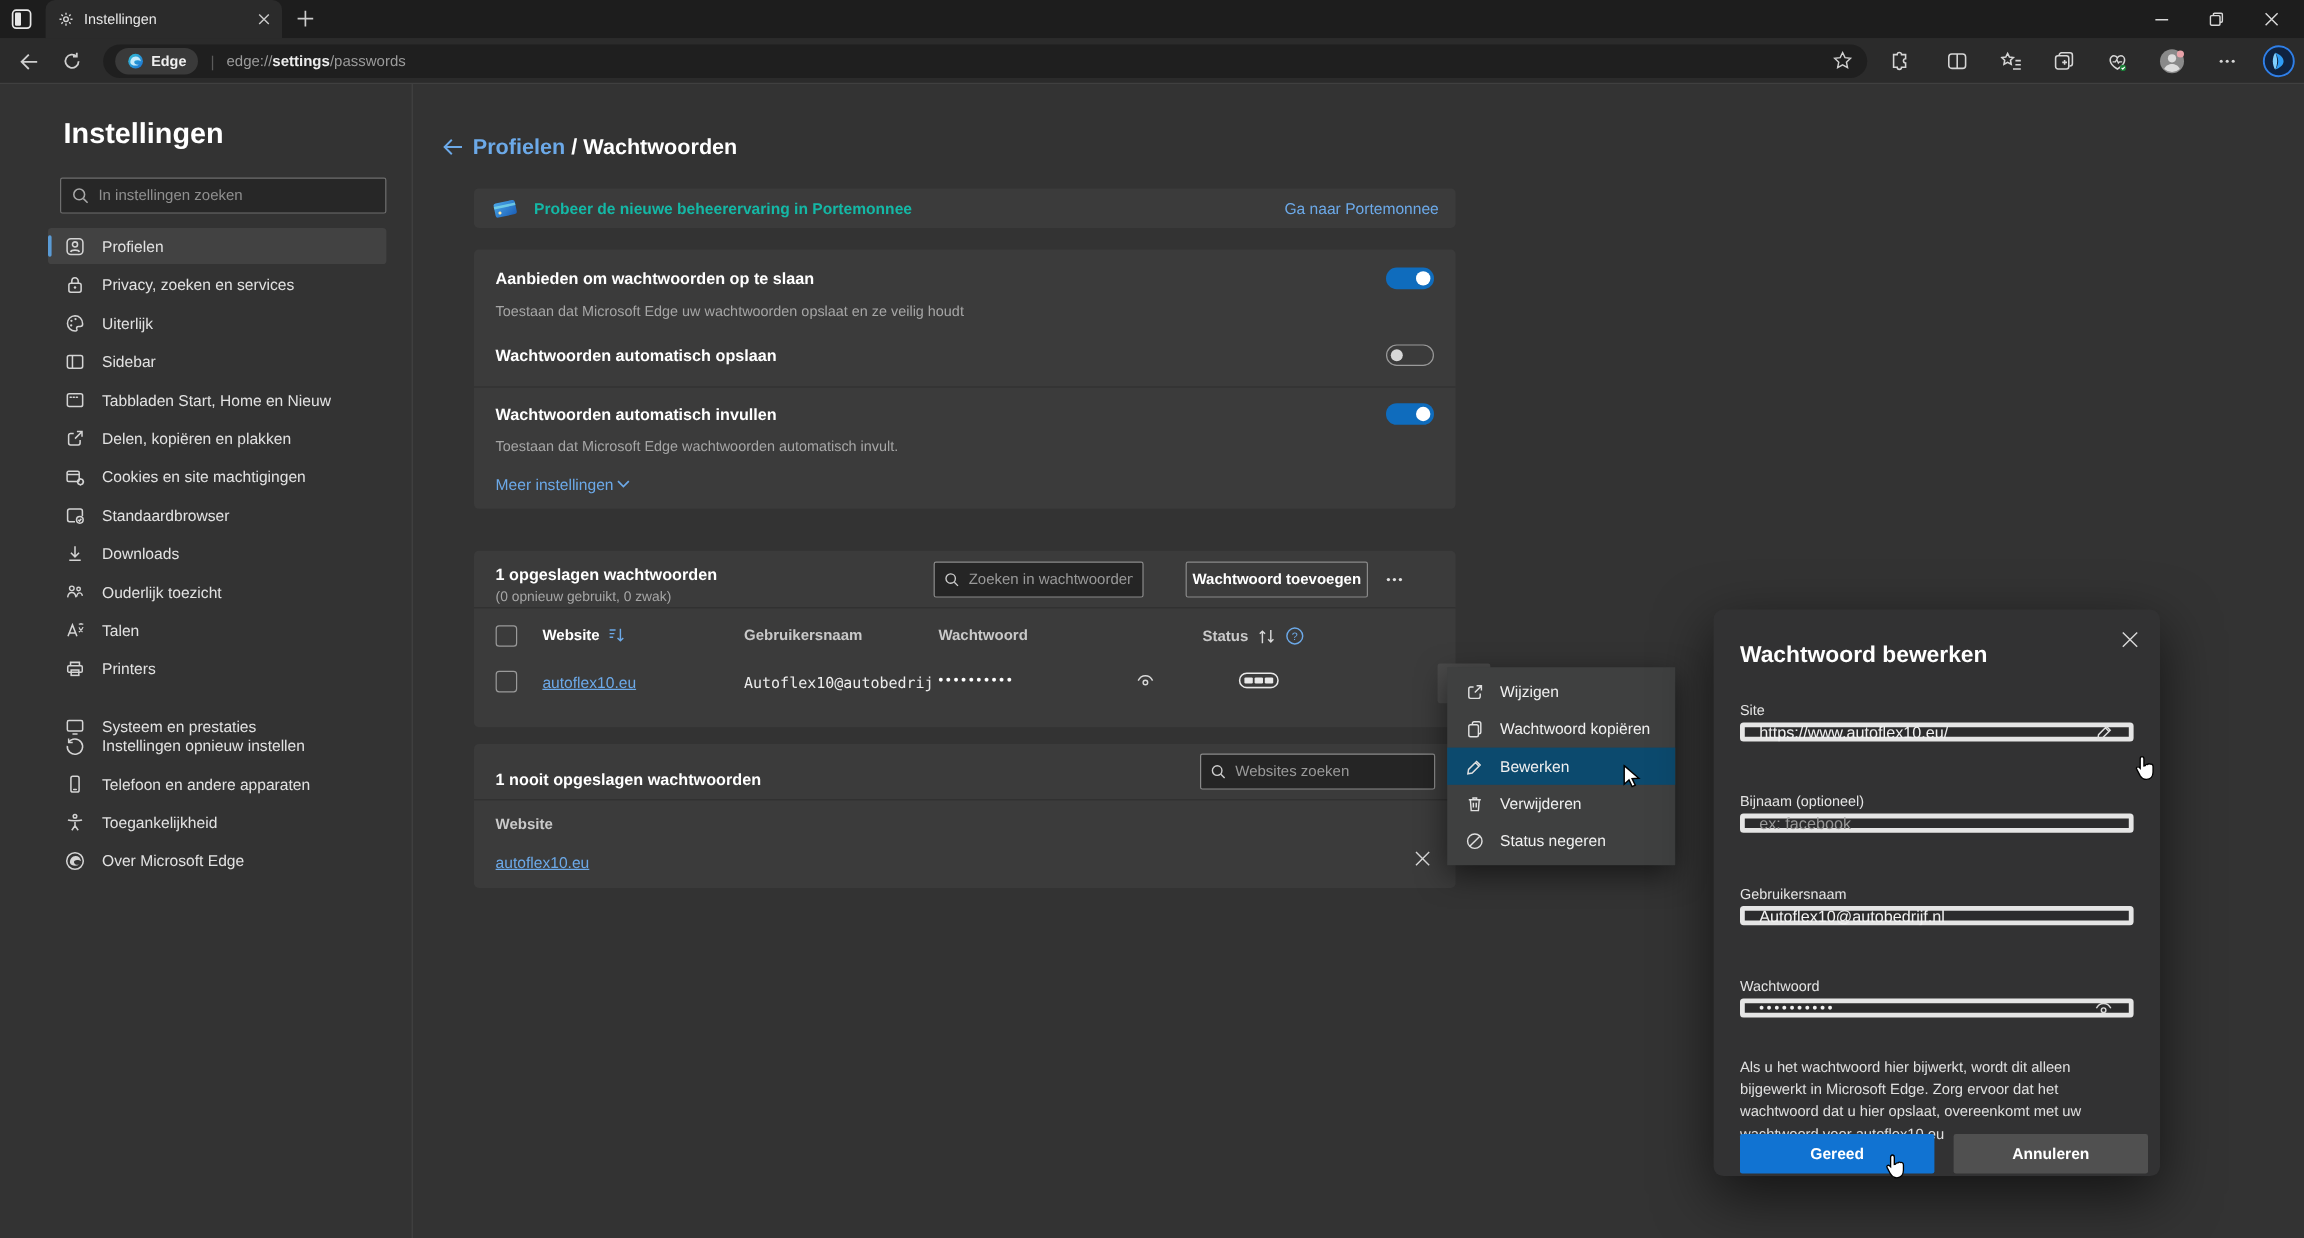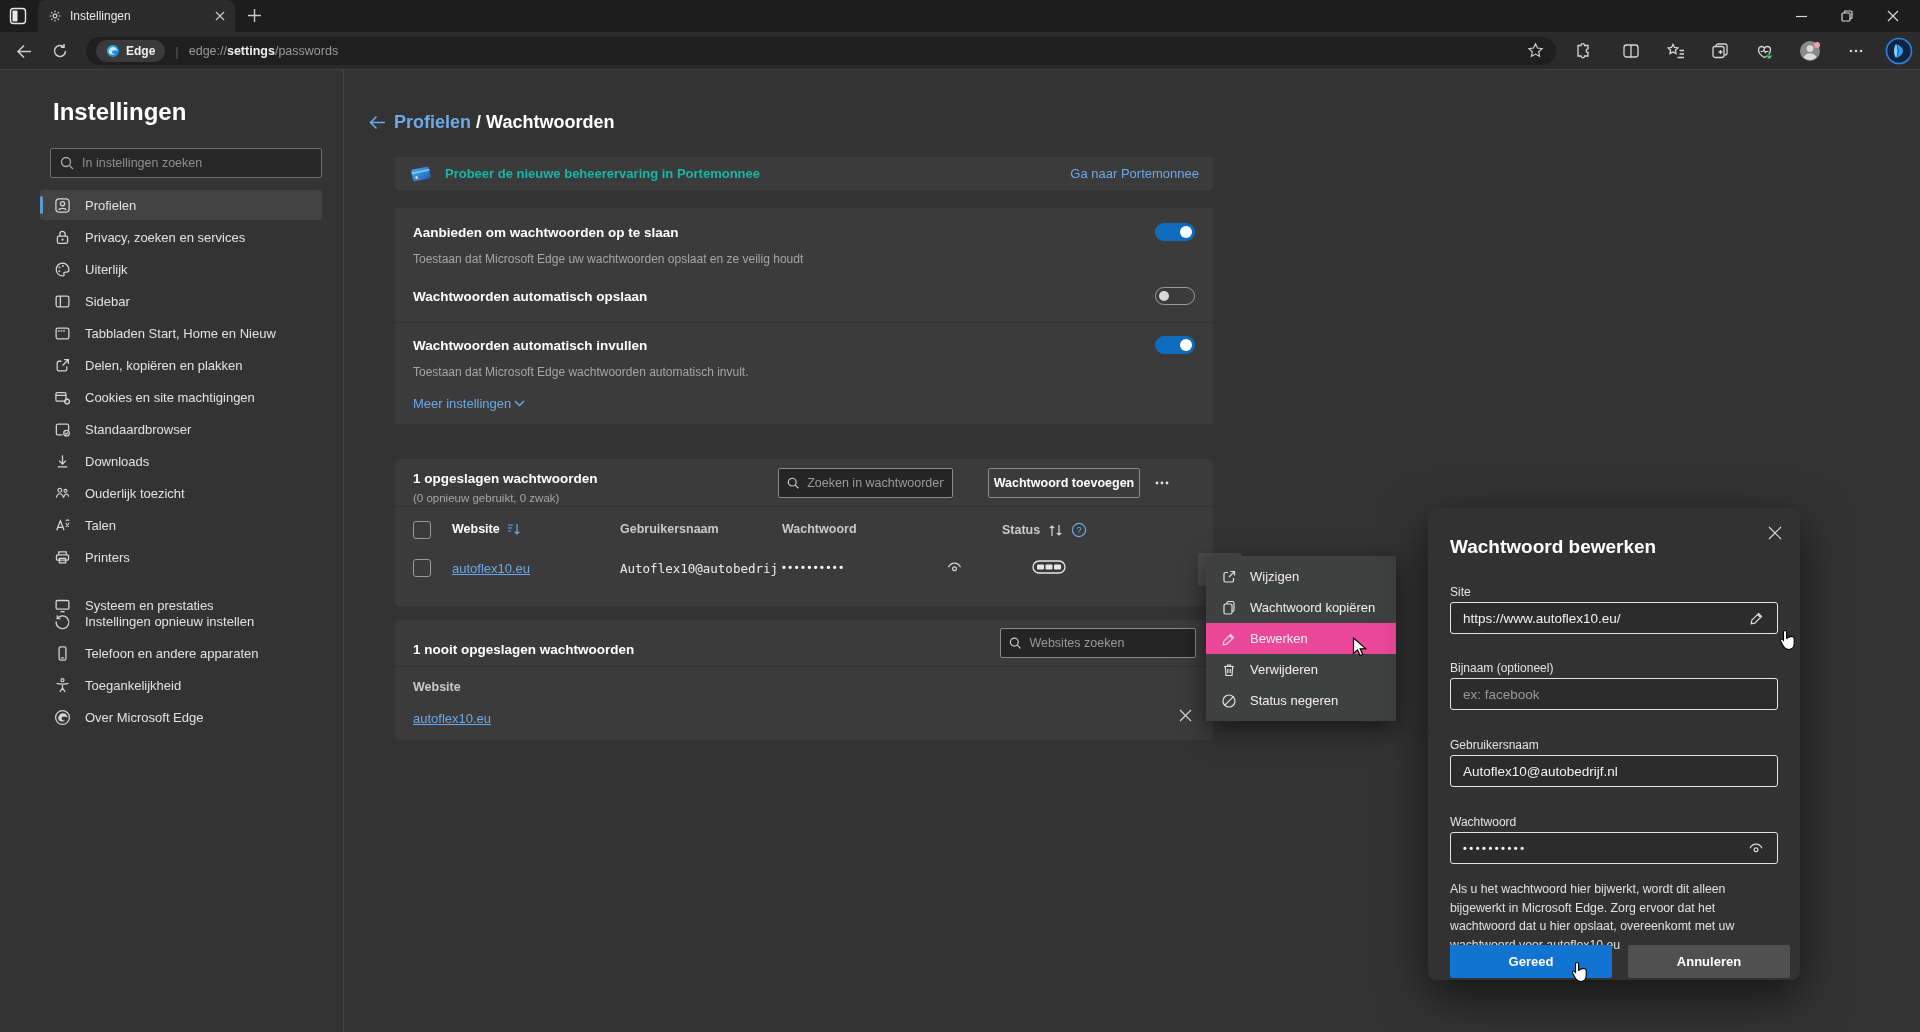--- a/index.html
+++ b/index.html
@@ -72,28 +72,28 @@
 
   .chk { width:18px; height:18px; border:1px solid #9a9a9a; border-radius:3px; background:transparent; }
   .col-hdr { font-size:12.5px; font-weight:700; color:#c9c9c9; }
   .mono { font-family:"DejaVu Sans Mono","Liberation Mono",monospace; }
 
   
   #ctxmenu { position:absolute; left:1206px; top:556px; width:190px; background:#3f4040;
     box-shadow:0 8px 24px rgba(0,0,0,.55); padding:5px 0; }
   .mi { height:31px; display:flex; align-items:center; gap:13px; padding-left:15px; font-size:13px; color:#f0f0f0; }
   .mi .mic { width:16px; height:16px; color:#e0e0e0; }
-  .mi.hover { background:#ec4899; }
+  .mi.hover { background:#0c4a6e; }
 
   
   #dialog { position:absolute; left:1428px; top:508px; width:372px; height:472px; background:#323233;
     border-radius:8px; box-shadow:0 16px 48px rgba(0,0,0,.6); }
   #dialog h2 { position:absolute; left:22px; top:28px; font-size:19px; font-weight:700; }
   .fld-label { position:absolute; left:22px; font-size:12px; color:#e4e4e4; }
-  .fld { position:absolute; left:22px; width:328px; height:32px; background:#2c2c2d; border:1px solid #e5e5e5;
+  .fld { position:absolute; left:22px; width:328px; height:16px; background:#2c2c2d; border:4px solid #e5e5e5;
     border-radius:3px; display:flex; align-items:center; padding:0 12px; }
   .fld input { background:transparent; border:none; outline:none; color:#f2f2f2; font-size:13.5px;
     font-family:"Liberation Sans",sans-serif; width:100%; }
   .fld input::placeholder { color:#9a9a9a; }
   #dlg-info { position:absolute; left:22px; top:372px; width:330px; font-size:12.3px; line-height:1.52; color:#e0e0e0; }
   .dlg-btn { position:absolute; top:437px; width:162px; height:33px; border:none; border-radius:2px;
     font-size:13px; font-weight:700; color:#ffffff; font-family:"Liberation Sans",sans-serif; }
   #btn-done { left:22px; background:#1173d2; }
   #btn-cancel { left:200px; background:#505050; }
 

